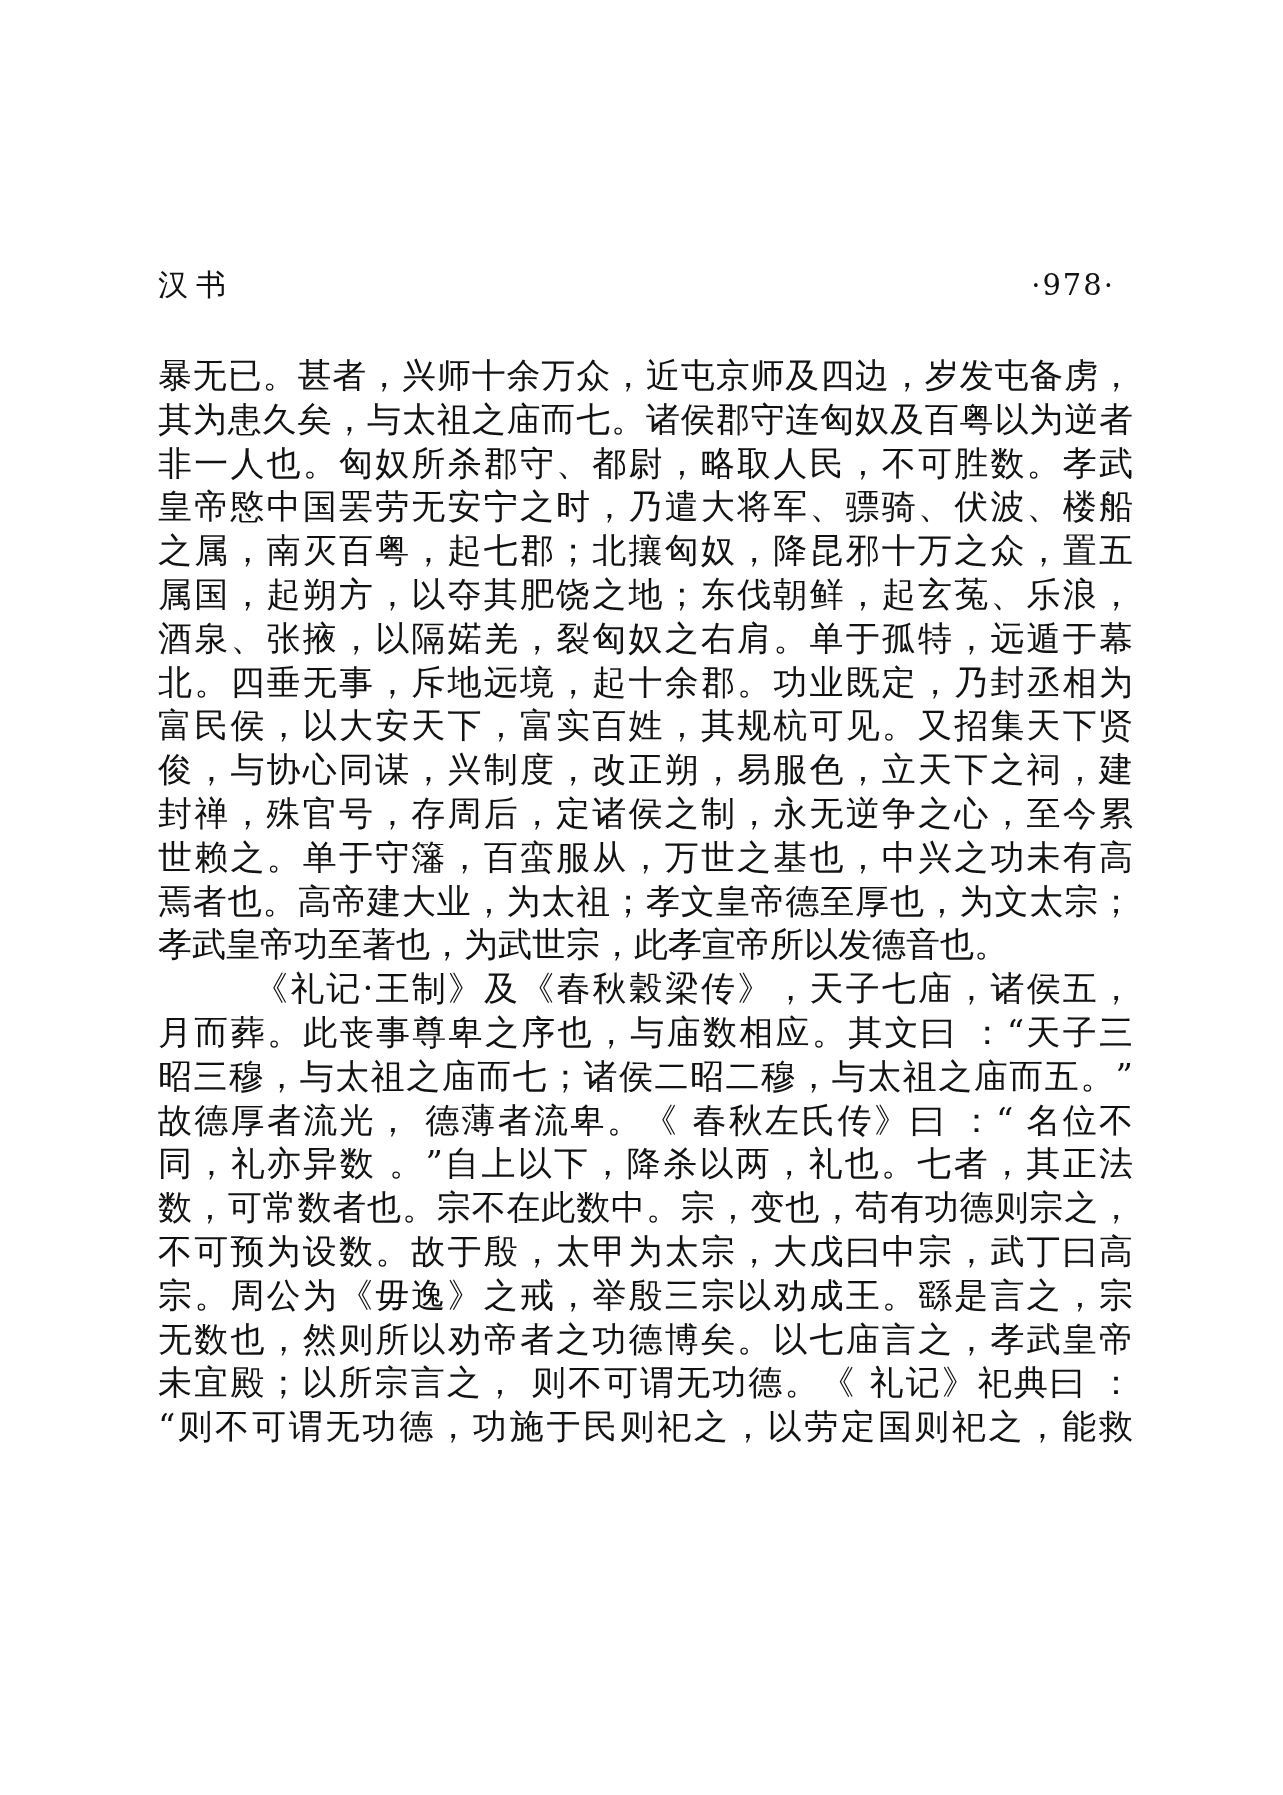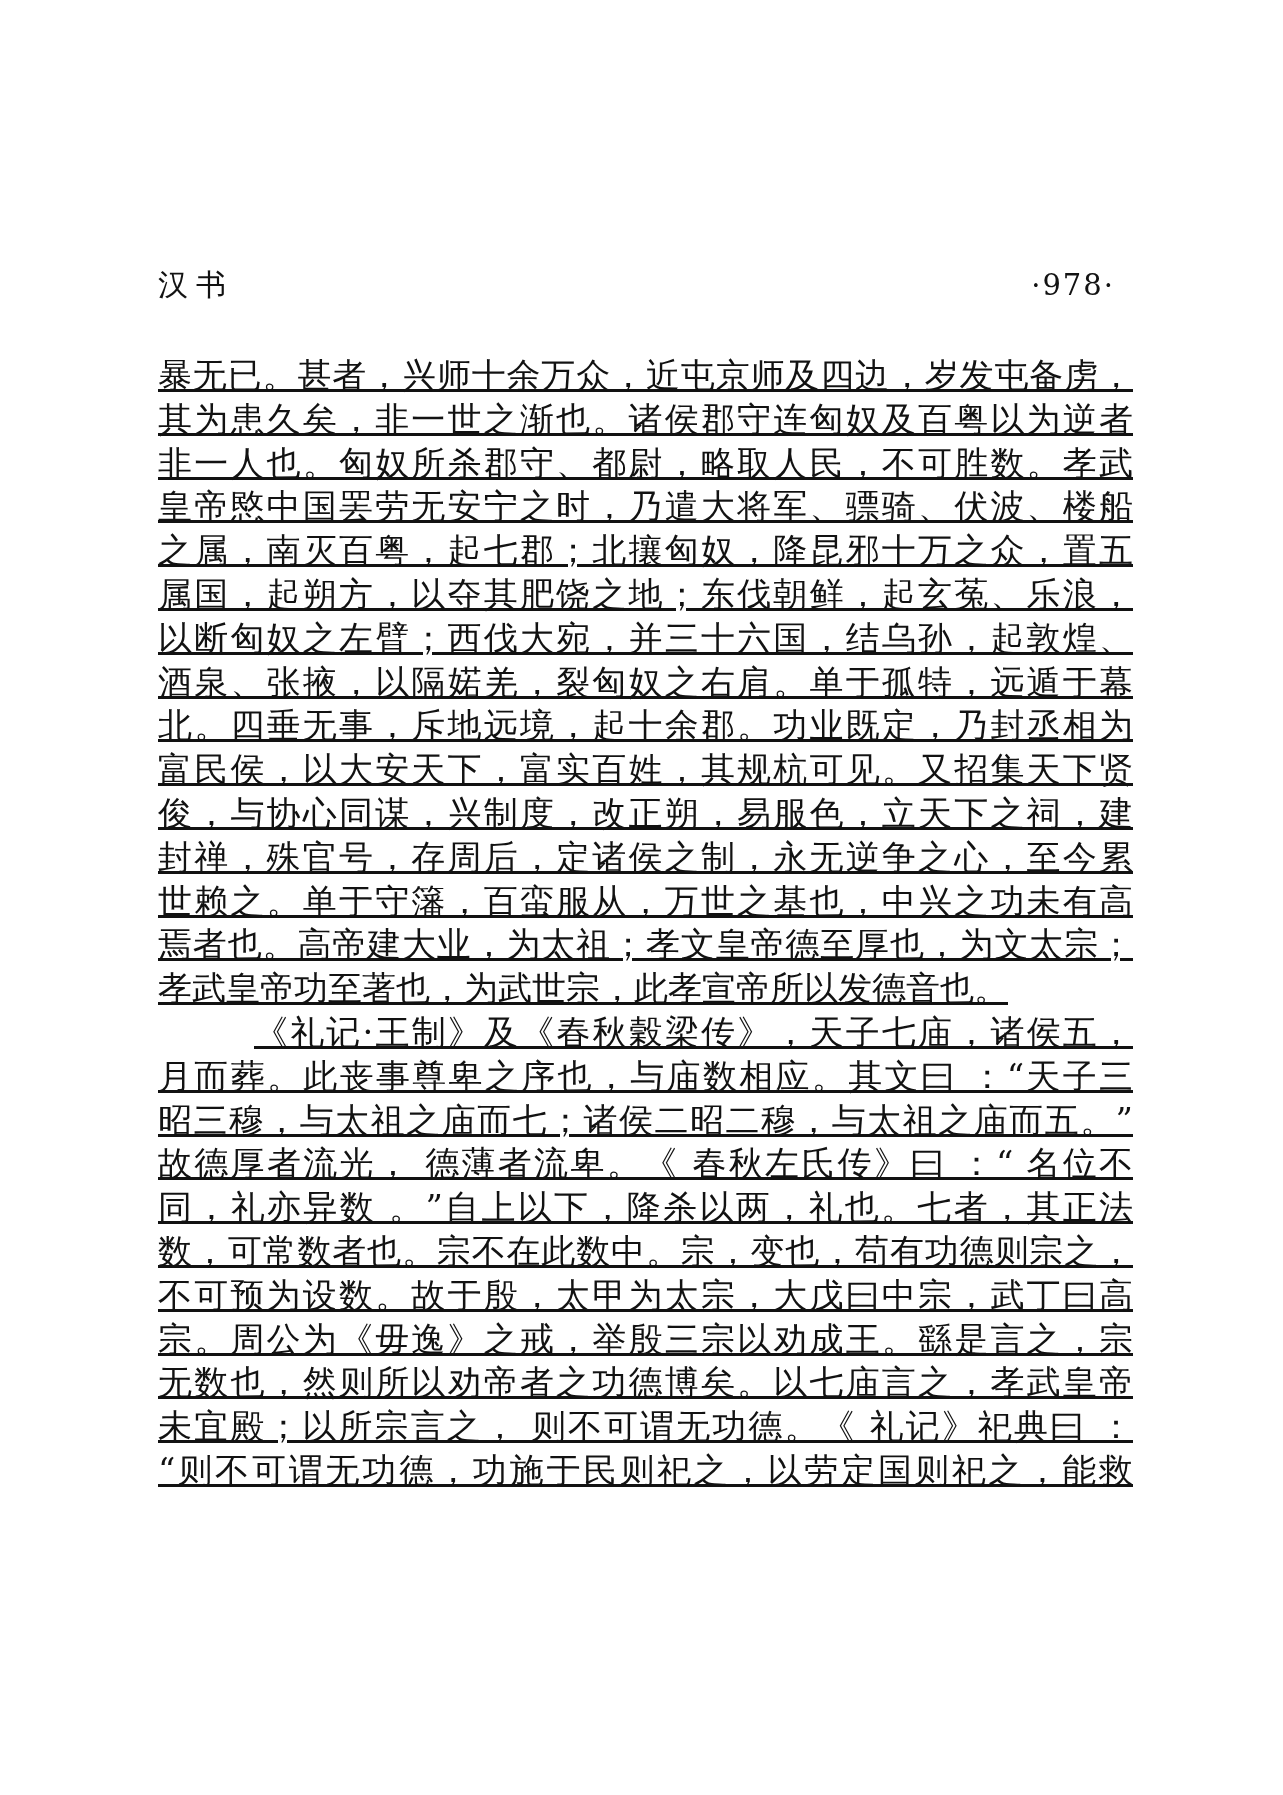--- a/index.html
+++ b/index.html
@@ -46,46 +46,44 @@
     font-size: 34px;
     line-height: 43.8px;
   }
   .line {
     text-align: justify;
     text-align-last: justify;
     text-justify: inter-ideograph;
     white-space: pre-wrap;
     height: 43.8px;
     overflow: visible;
-    text-decoration: underline;
   }
   .line.short {
     text-align-last: left;
   }
   .line.indent {
     text-indent: 96px;
   }
 </style>
 </head>
 <body>
 
 <div class="page">
   <div class="running-header">
     <span class="book-title">汉书</span>
     <span class="page-number">·978·</span>
   </div>
 
   <div class="body-text">
       <div class="line">暴无已。甚者，兴师十余万众，近屯京师及四边，岁发屯备虏，</div>
-      <div class="line">其为患久矣，非一世之渐也。诸侯郡守连匈奴及百粤以为逆者</div>
+      <div class="line">其为患久矣，与太祖之庙而七。诸侯郡守连匈奴及百粤以为逆者</div>
       <div class="line">非一人也。匈奴所杀郡守、都尉，略取人民，不可胜数。孝武</div>
       <div class="line">皇帝愍中国罢劳无安宁之时，乃遣大将军、骠骑、伏波、楼船</div>
       <div class="line">之属，南灭百粤，起七郡；北攘匈奴，降昆邪十万之众，置五</div>
       <div class="line">属国，起朔方，以夺其肥饶之地；东伐朝鲜，起玄菟、乐浪，</div>
-      <div class="line">以断匈奴之左臂；西伐大宛，并三十六国，结乌孙，起敦煌、</div>
       <div class="line">酒泉、张掖，以隔婼羌，裂匈奴之右肩。单于孤特，远遁于幕</div>
       <div class="line">北。四垂无事，斥地远境，起十余郡。功业既定，乃封丞相为</div>
       <div class="line">富民侯，以大安天下，富实百姓，其规杭可见。又招集天下贤</div>
       <div class="line">俊，与协心同谋，兴制度，改正朔，易服色，立天下之祠，建</div>
       <div class="line">封禅，殊官号，存周后，定诸侯之制，永无逆争之心，至今累</div>
       <div class="line">世赖之。单于守籓，百蛮服从，万世之基也，中兴之功未有高</div>
       <div class="line">焉者也。高帝建大业，为太祖；孝文皇帝德至厚也，为文太宗；</div>
       <div class="line short">孝武皇帝功至著也，为武世宗，此孝宣帝所以发德音也。</div>
       <div class="line indent">《礼记·王制》及《春秋穀梁传》，天子七庙，诸侯五，</div>
       <div class="line">月而葬。此丧事尊卑之序也，与庙数相应。其文曰 ：“天子三</div>

